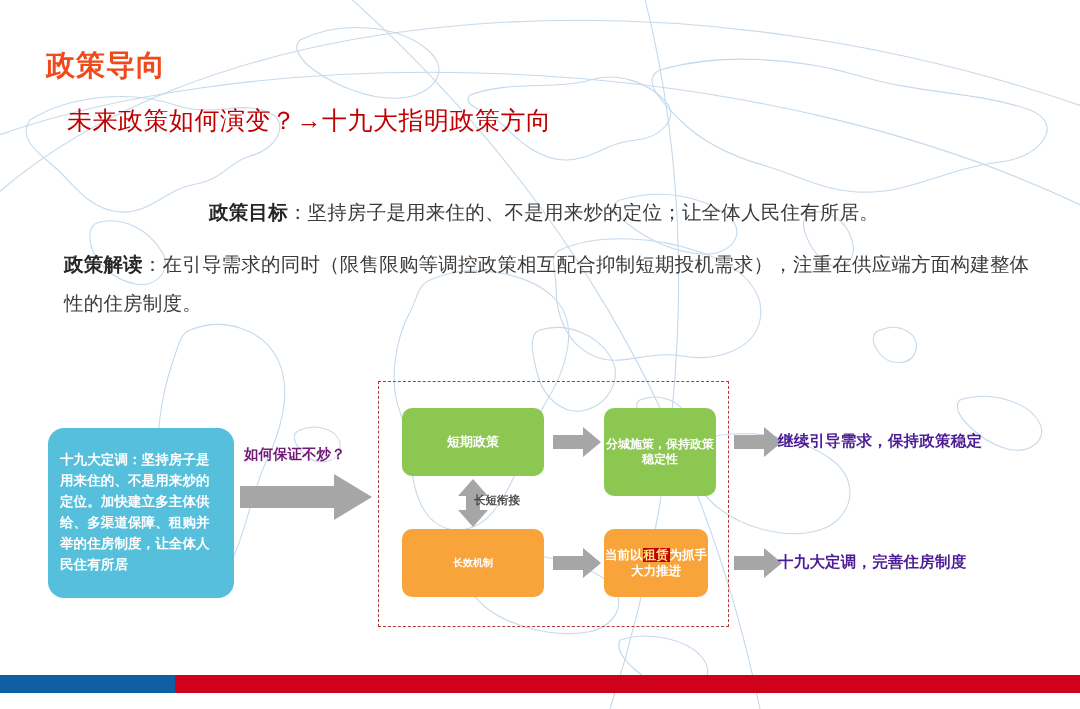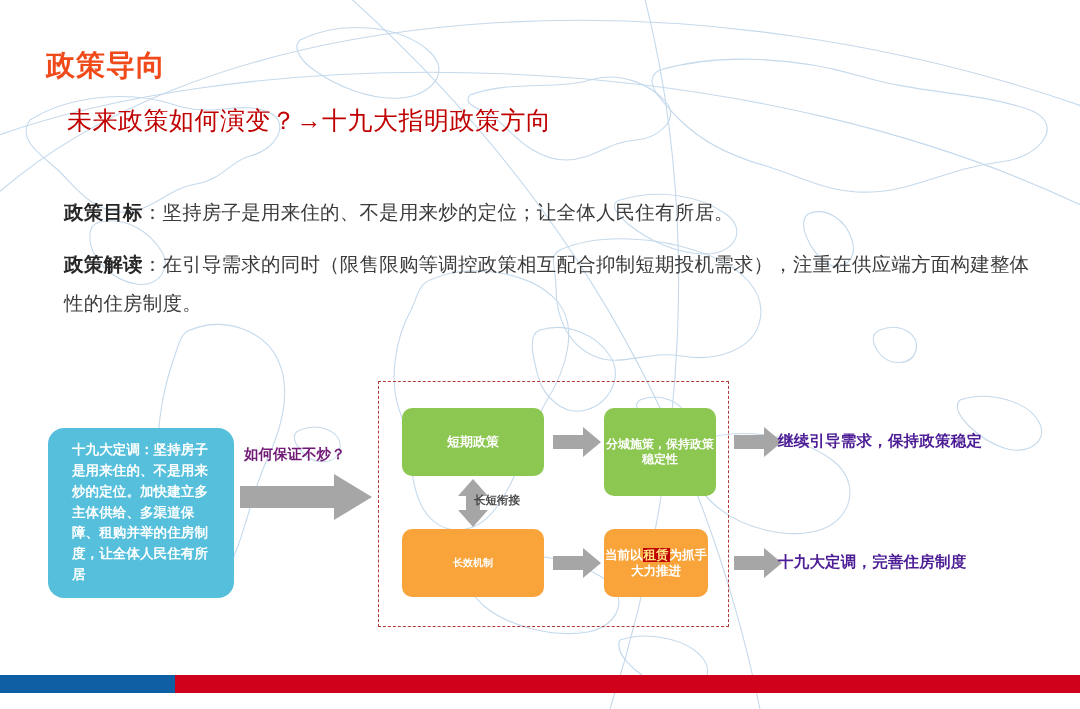--- a/index.html
+++ b/index.html
@@ -59,21 +59,21 @@
     z-index: 3;
     color: #3B3B3B;
     font-size: 19.5px;
     line-height: 39px;
     letter-spacing: 0.2px;
   }
   .para .lead {
     font-weight: bold;
     color: #262626;
   }
-  #para-goal  { left: 64px; top: 193px; width: 960px; }
+  #para-goal  { left: 64px; top: 193px; width: 960px; text-align: center; }
   #para-read  { left: 64px; top: 245px; width: 978px; }
 
   
   #diagram {
     position: absolute;
     left: 0; top: 0;
     width: 1080px; height: 709px;
     z-index: 4;
     pointer-events: none;
   }
@@ -102,21 +102,21 @@
   }
 
   #node-blue {
     left: 48px;
     top: 428px;
     width: 186px;
     height: 170px;
     background: #56C0DC;
     border-radius: 16px;
     font-size: 13.5px;
-    padding: 8px 24px;
+    padding: 8px 12px;
     line-height: 1.55;
     text-align: left;
     align-items: center;
     justify-content: flex-start;
     letter-spacing: 0.1px;
   }
 
   #node-short {
     left: 402px;
     top: 408px;

